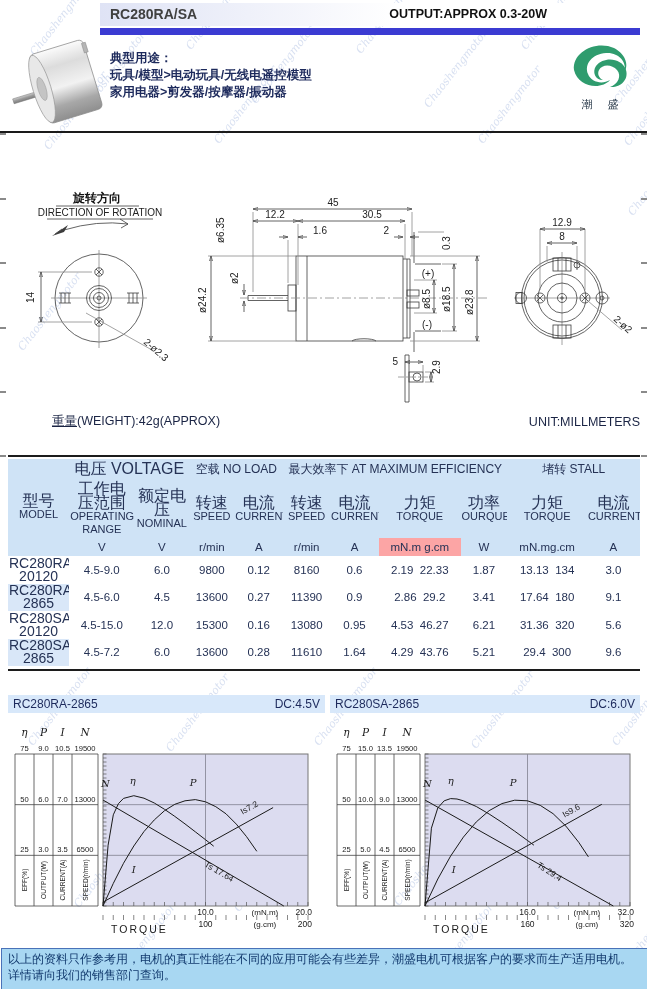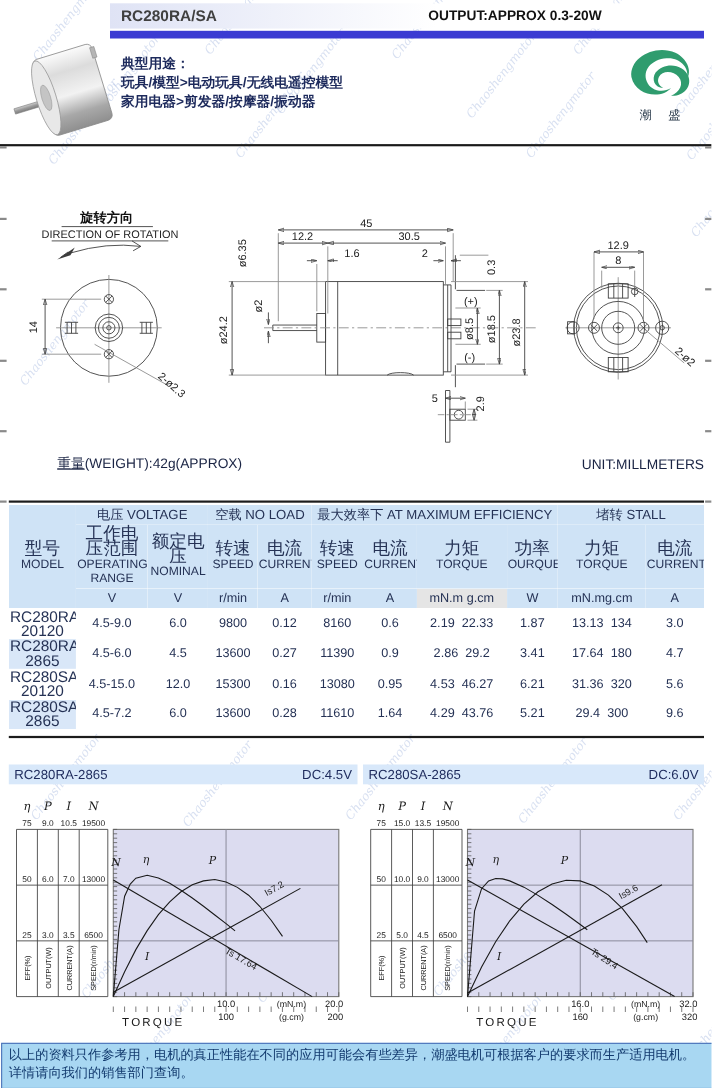--- a/index.html
+++ b/index.html
@@ -313,21 +313,21 @@
       <col style="width:46px">
         <col style="width:78px">
         <col style="width:52px">
     </colgroup>
     <thead>
       <tr style="height:18px" id="trGroups">
           <th rowspan="3">
             <span class="cn">型号</span>
             <span class="en">MODEL</span>
           </th>
-          <th colspan="2" style="font-size: 12px;">电压 VOLTAGE</th>
+          <th colspan="2" style="font-size: 16px;">电压 VOLTAGE</th>
           <th colspan="2" style="font-size: 12px;">空载 NO LOAD</th>
           <th colspan="4" style="font-size: 12px;">最大效率下 AT MAXIMUM EFFICIENCY</th>
           <th colspan="2" style="font-size: 12px;">堵转 STALL</th>
         </tr>
       <tr style="height:58px" id="trNames">
           <th>
             <span class="cn">工作电压范围</span>
             <span class="en">OPERATING RANGE</span>
           </th>
           <th>
@@ -367,21 +367,21 @@
             <span class="en">CURRENT</span>
           </th>
         </tr>
       <tr style="height:18px" id="trUnits">
           <td style="background: rgb(207, 227, 246);">V</td>
           <td style="background: rgb(207, 227, 246);">V</td>
           <td style="background: rgb(207, 227, 246);">r/min</td>
           <td style="background: rgb(207, 227, 246);">A</td>
           <td style="background: rgb(207, 227, 246);">r/min</td>
           <td style="background: rgb(207, 227, 246);">A</td>
-          <td style="background: #e5e5e5;">mN.m g.cm</td>
+          <td style="background: #fca5a5;">mN.m g.cm</td>
           <td style="background: rgb(207, 227, 246);">W</td>
           <td style="background: rgb(207, 227, 246);">mN.mg.cm</td>
           <td style="background: rgb(207, 227, 246);">A</td>
         </tr>
     </thead>
     <tbody id="specBody">
         <tr style="height: 27.5px;">
           <td class="model-cell">RC280RA-20120</td>
           <td style="white-space: pre;">4.5-9.0</td>
           <td style="white-space: pre;">6.0</td>
@@ -398,21 +398,21 @@
           <td class="model-cell hl">RC280RA-2865</td>
           <td style="white-space: pre;">4.5-6.0</td>
           <td style="white-space: pre;">4.5</td>
           <td style="white-space: pre;">13600</td>
           <td style="white-space: pre;">0.27</td>
           <td style="white-space: pre;">11390</td>
           <td style="white-space: pre;">0.9</td>
           <td style="white-space: pre;">2.86  29.2</td>
           <td style="white-space: pre;">3.41</td>
           <td style="white-space: pre;">17.64  180</td>
-          <td style="white-space: pre;">4.7</td>
+          <td style="white-space: pre;">9.1</td>
         </tr>
         <tr style="height: 27.5px;">
           <td class="model-cell">RC280SA-20120</td>
           <td style="white-space: pre;">4.5-15.0</td>
           <td style="white-space: pre;">12.0</td>
           <td style="white-space: pre;">15300</td>
           <td style="white-space: pre;">0.16</td>
           <td style="white-space: pre;">13080</td>
           <td style="white-space: pre;">0.95</td>
           <td style="white-space: pre;">4.53  46.27</td>

